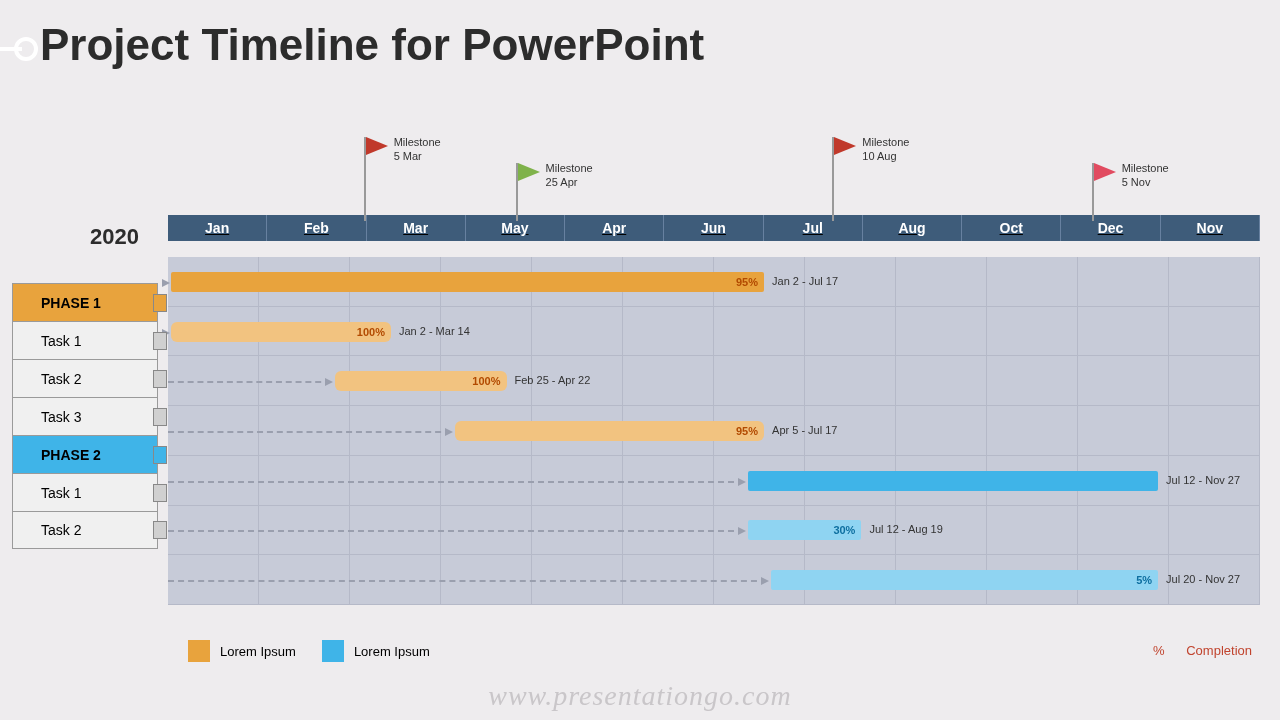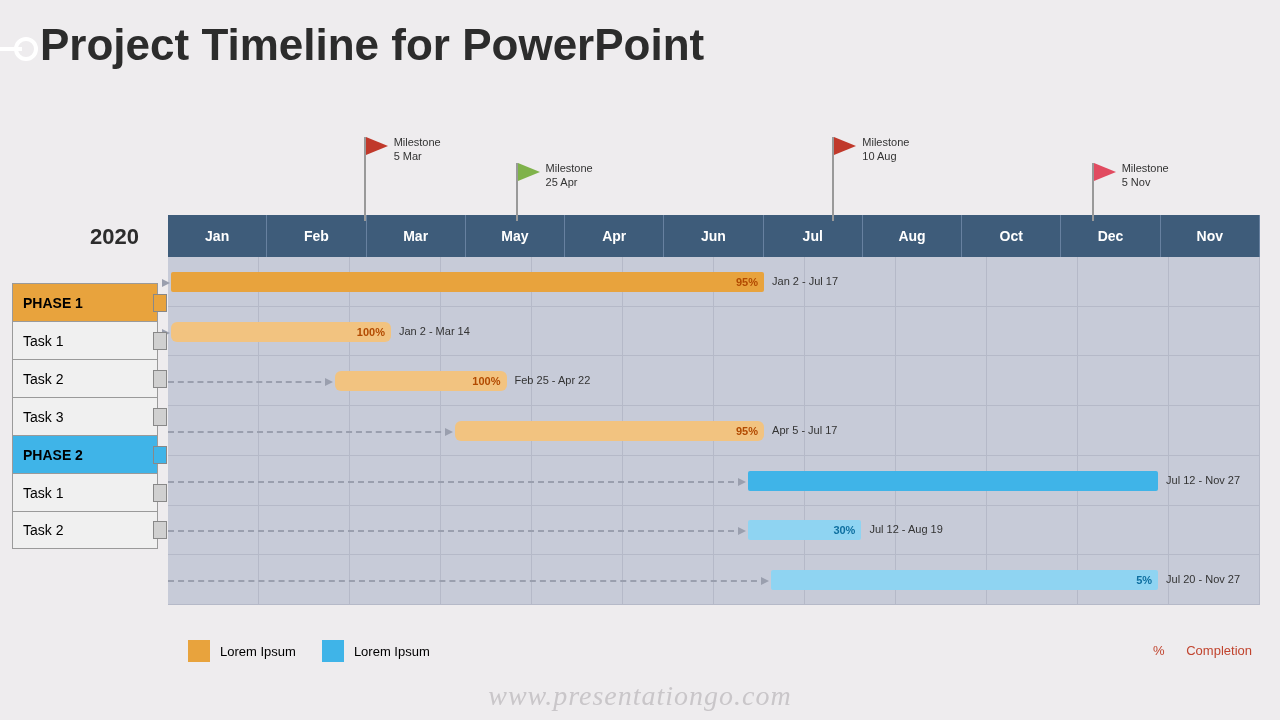--- a/index.html
+++ b/index.html
@@ -7,36 +7,36 @@
     width: 1280px; height: 720px;
     background: #eeecee;
     font-family: "Segoe UI", Arial, sans-serif;
     position: relative; overflow: hidden;
   }
   .title-wrap { position: absolute; top: 20px; left: 0; right: 0; }
   .title-deco { position: absolute; left: -14px; top: 14px; }
   .page-title { font-size: 44px; font-weight: 700; color: #2c2c2c; margin-left: 40px; }
 
   .chart-area { position: absolute; top: 215px; left: 168px; width: 1092px; height: 390px; }
-  .months-header { position: absolute; top: 0; left: 0; right: 0; height: 42px; display: flex; }
+  .months-header { position: absolute; top: 0; left: 0; right: 0; height: 26px; display: flex; text-decoration: underline; }
   .month-cell {
     flex: 1; background: #3e5c7a; color: #fff; font-size: 14px; font-weight: 600;
     display: flex; align-items: center; justify-content: center;
     border-right: 1px solid #6781a0;
   }
   .grid-body { position: absolute; top: 42px; left: 0; right: 0; bottom: 0; background: #c7cbd8; }
   .grid-col { position: absolute; top: 0; bottom: 0; border-right: 1px solid #b5b9c8; }
   .grid-row { position: absolute; left: 0; right: 0; border-bottom: 1px solid #b5b9c8; height: 49.7px; }
 
   .year-label { position: absolute; top: 224px; left: 90px; font-size: 22px; font-weight: 700; color: #2c2c2c; }
 
   .row-labels { position: absolute; top: 283px; left: 12px; width: 146px; }
   .row-label {
     height: 38px; border: 1px solid #9a9a9a; border-bottom: none;
-    display: flex; align-items: center; padding: 0 10px; font-size: 14px;
+    display: flex; align-items: center; padding: 0 28px; font-size: 14px;
     background: #f0f0f0; position: relative;
   }
   .row-label:last-child { border-bottom: 1px solid #9a9a9a; }
   .row-label.phase1 { background: #e8a33d; color: #000; font-weight: 700; }
   .row-label.phase2 { background: #3fb4e8; color: #000; font-weight: 700; }
   .row-handle {
     position: absolute; right: -10px; top: 50%; transform: translateY(-50%);
     width: 14px; height: 18px; background: #d0d0d0; border: 1px solid #888;
   }
   .row-handle.p1 { background: #e8a33d; }

